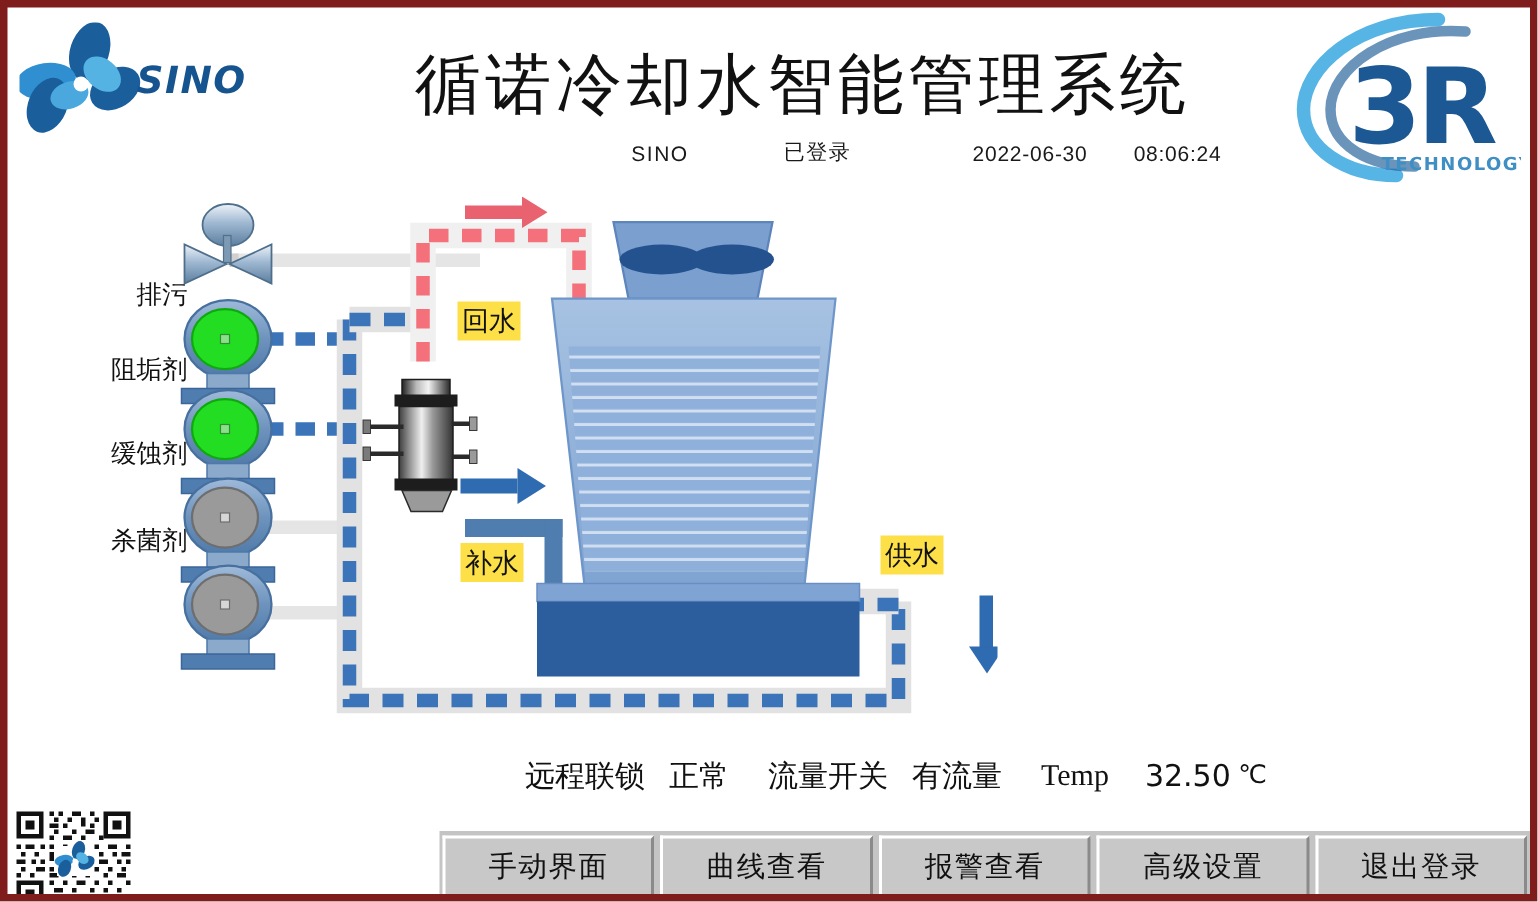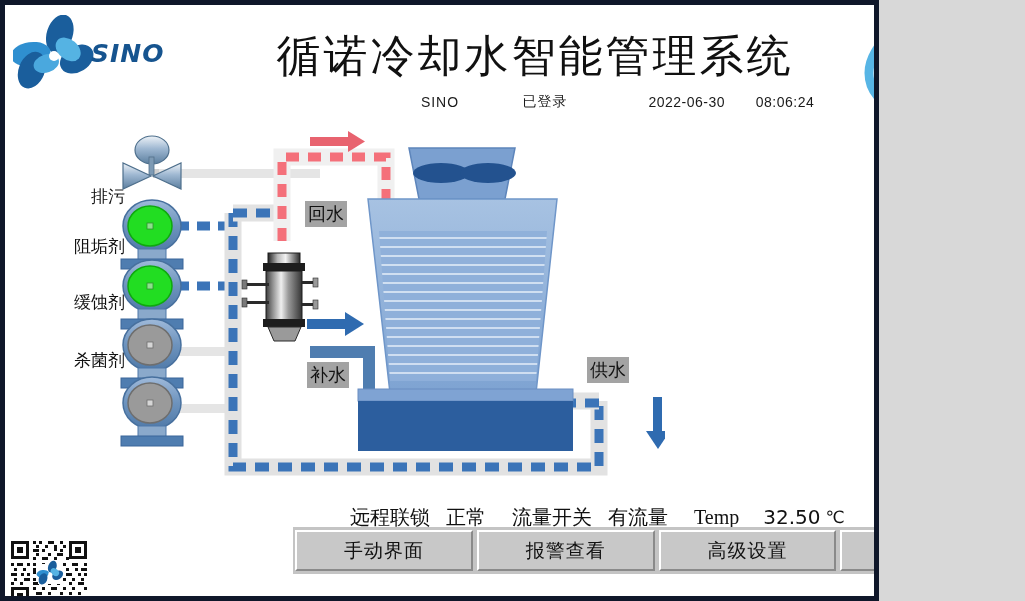--- a/index.html
+++ b/index.html
@@ -4,23 +4,23 @@
 <style>
   * { box-sizing: border-box; margin: 0; padding: 0; }
   html, body {
     width: 1025px; height: 601px;
     font-family: "Liberation Sans", "DejaVu Sans", sans-serif;
     background: #d8d8d8;
     overflow: hidden;
   }
   #app {
     position: relative;
-    width: 879px; height: 601px;
+    width: 1025px; height: 601px;
     background: #ffffff;
-    border: 5px solid #0f172a;
+    border: 5px solid #7f1d1d;
     overflow: hidden;
   }
 
   
   #header { position: absolute; left: 0; top: 0; width: 1015px; height: 126px; }
 
   #sino-logo { position: absolute; left: 8px; top: 10px; width: 160px; height: 85px; }
 
   #app-title {
     position: absolute; left: 250px; top: 22px; width: 560px;
@@ -49,21 +49,21 @@
     font-family: "DejaVu Sans", "Liberation Sans", sans-serif;
     white-space: nowrap;
   }
   .chem-label.small { font-size: 16px; left: 2px; width: 118px; }
 
   
   #diagram { position: absolute; left: 0; top: 126px; width: 660px; height: 360px; }
 
   .flow-label {
     position: absolute;
-    background: #a3a3a3;
+    background: #fde047;
     font-size: 18px; color: #111; padding: 1px 3px;
     font-family: "DejaVu Sans", "Liberation Sans", sans-serif;
     white-space: nowrap;
   }
 
   
   #panel {
     position: absolute; left: 663px; top: 155px;
     width: 348px; height: 317px;
     border: 1px solid #b0b0b0;
@@ -94,21 +94,21 @@
     white-space: nowrap;
   }
   #statusbar .s-lbl { margin-right: 16px; }
   #statusbar .s-val { margin-right: 26px; }
   #statusbar .s-temp-lbl { margin-right: 24px; font-family:Liberation Serif, serif;}
   #statusbar .s-temp-val { margin-right: 5px; }
   #statusbar .s-temp-unit { font-size: 17px; }
 
   
   #buttonbar {
-    position: absolute; left: 288px; top: 522px;
+    position: absolute; left: 288px; top: 549px;
     width: 727px; height: 47px;
     display: flex; gap: 4px;
     background: #c4c4c4;
     padding: 3px 2px;
   }
   .nav-btn {
     flex: 1;
     background: #c8c8c8;
     border: 2px solid;
     border-color: #ffffff #8a8a8a #8a8a8a #ffffff;
@@ -322,20 +322,21 @@
     <span class="s-val">正常</span>
     <span class="s-lbl">流量开关</span>
     <span class="s-val">有流量</span>
     <span class="s-temp-lbl">Temp</span>
     <span class="s-temp-val">32.50</span>
     <span class="s-temp-unit">℃</span>
   </div>
 
   <div id="buttonbar">
     <div class="nav-btn">手动界面</div>
+    <div class="nav-btn">曲线查看</div>
     <div class="nav-btn">报警查看</div>
     <div class="nav-btn">高级设置</div>
     <div class="nav-btn">退出登录</div>
   </div>
 
   <svg id="qr" viewBox="0 0 84 70">
     <rect width="84" height="70" fill="#ffffff"></rect>
     <g fill="#111111">
 
       <rect x="3" y="3" width="18" height="18"></rect>

